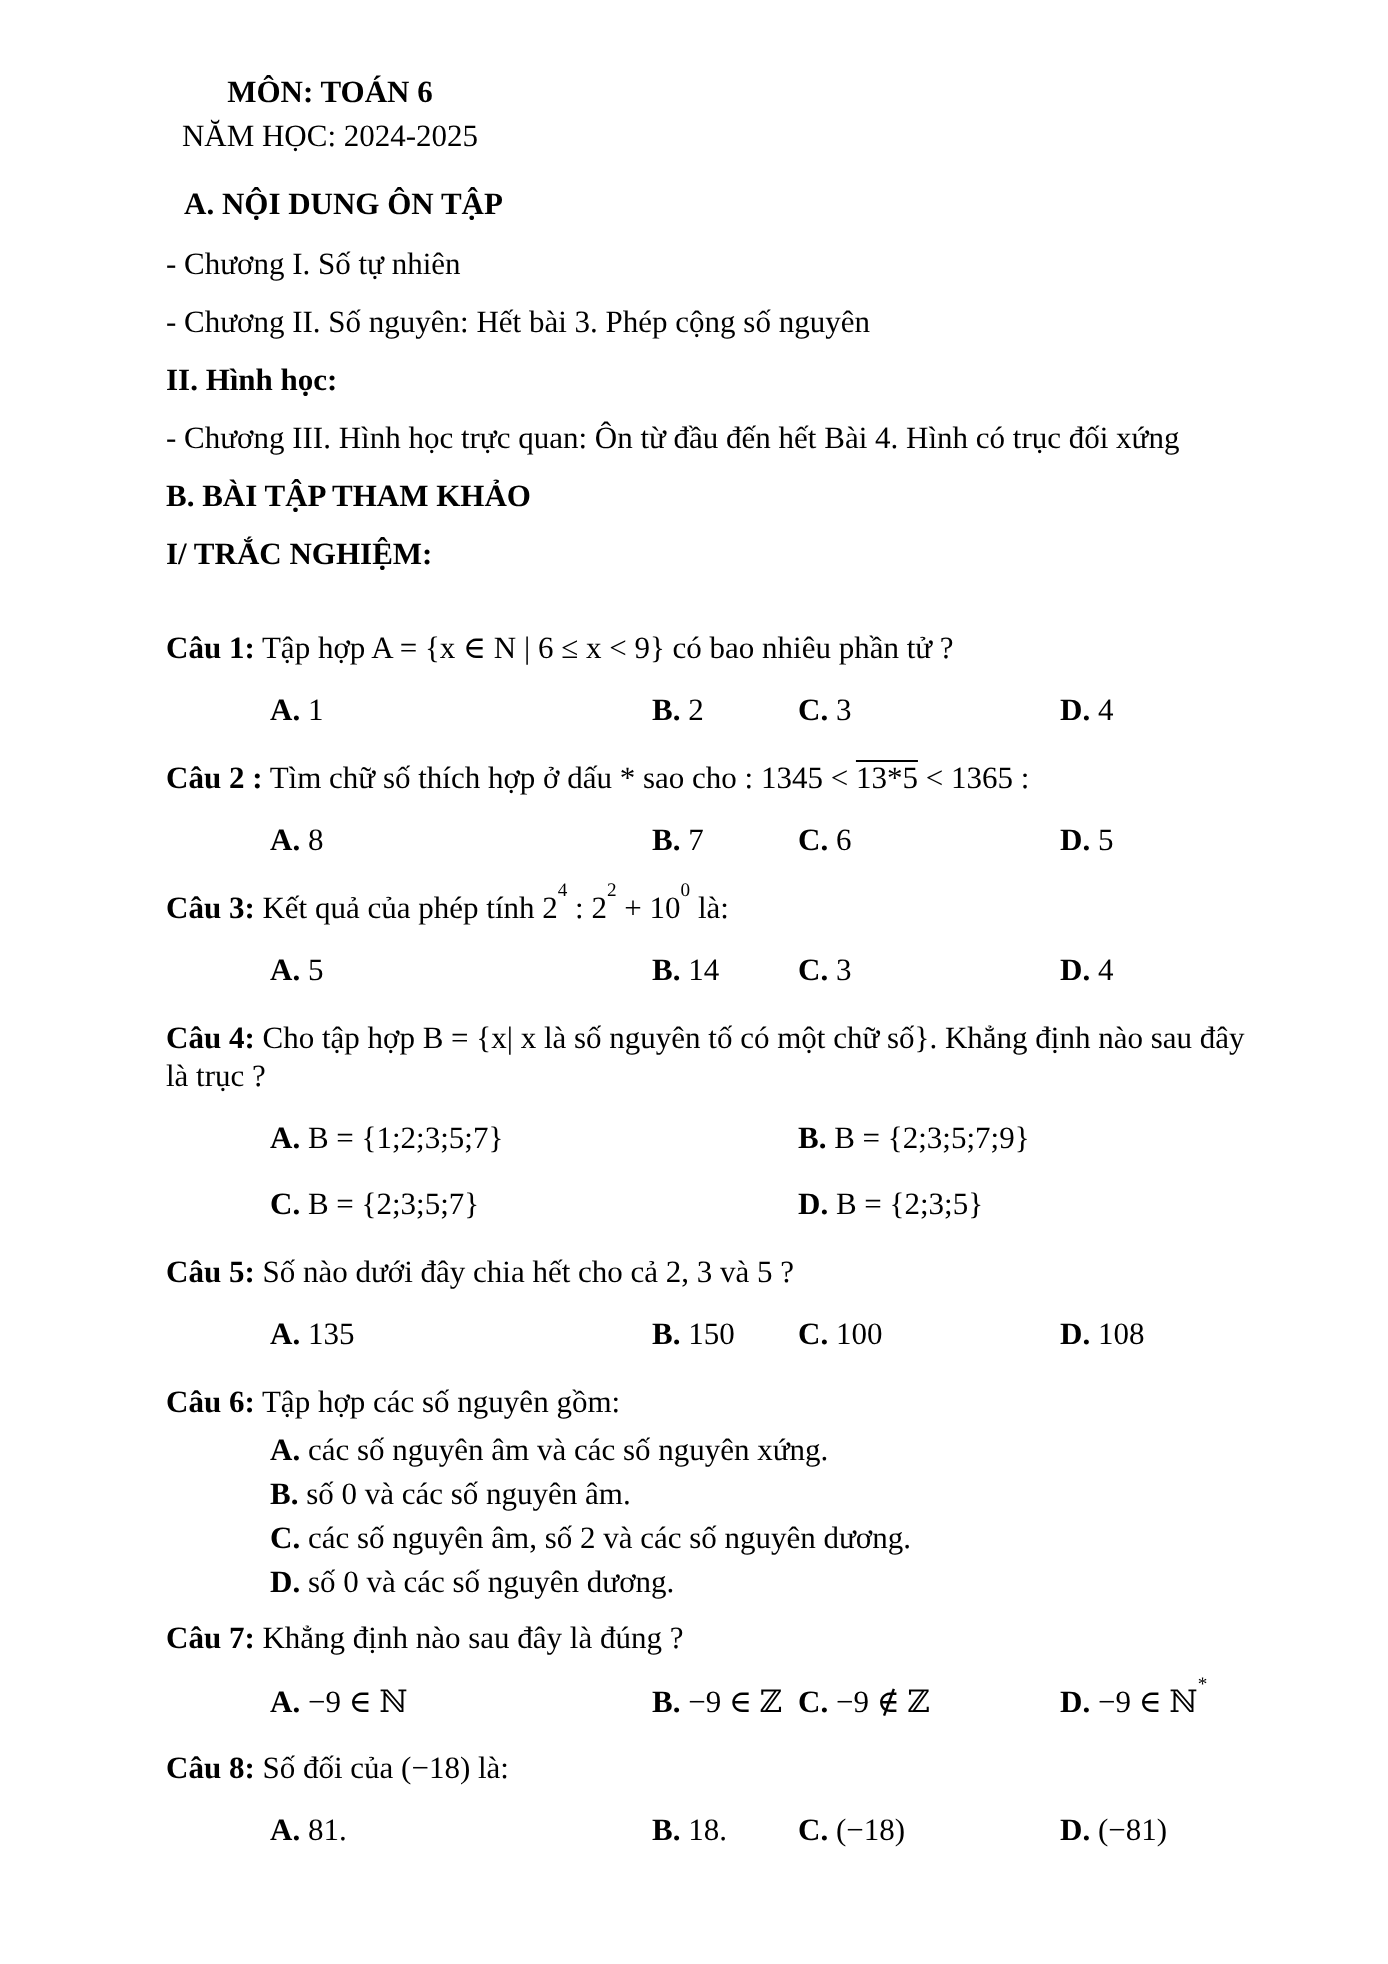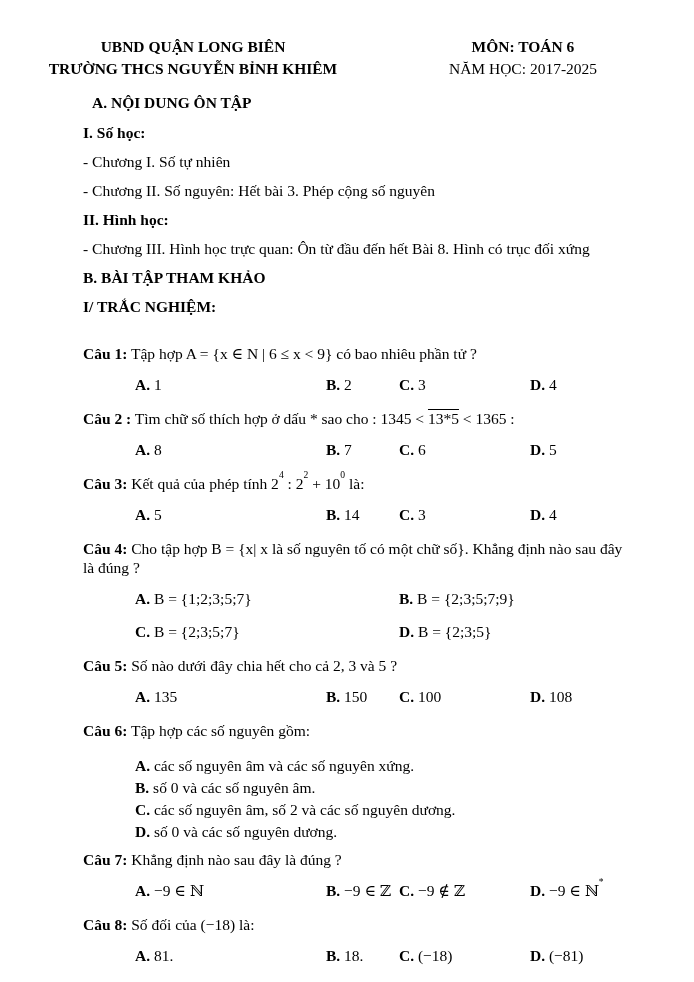--- a/index.html
+++ b/index.html
@@ -36,38 +36,33 @@
   sup.m { font-size:0.62em; position:relative; top:-0.55em; line-height:0; }
   .overline { text-decoration:overline; }
   .wrap2 { display:block; margin-left:0; }
 </style>
 </head>
 <body>
 
 <div class="page">
 
   <div class="header">
-    <div class="header-left">
-      <div>UBND QUẬN LONG BIÊN</div>
-      <div>TRƯỜNG THCS NGUYỄN BỈNH KHIÊM</div>
-    </div>
     <div class="header-right">
       <div>MÔN: TOÁN 6</div>
-      <div class="plain">NĂM HỌC: 2017-2025</div>
+      <div class="plain">NĂM HỌC: 2024-2025</div>
     </div>
   </div>
 
   <div class="content">
 
     <p class="line bold secA-title">A. NỘI DUNG ÔN TẬP</p>
-    <p class="line bold">I. Số học:</p>
     <p class="line">- Chương I. Số tự nhiên</p>
     <p class="line">- Chương II. Số nguyên: Hết bài 3. Phép cộng số nguyên</p>
     <p class="line bold">II. Hình học:</p>
-    <p class="line">- Chương III. Hình học trực quan: Ôn từ đầu đến hết Bài 8. Hình có trục đối xứng</p>
+    <p class="line">- Chương III. Hình học trực quan: Ôn từ đầu đến hết Bài 4. Hình có trục đối xứng</p>
 
     <p class="line bold">B. BÀI TẬP THAM KHẢO</p>
     <p class="line bold subtitle">I/ TRẮC NGHIỆM:</p>
 
     <div class="q">
       <p class="q-text">
         <span class="lbl">Câu 1:</span>
         <span>Tập hợp A = {x ∈ N | 6 ≤ x &lt; 9} có bao nhiêu phần tử ?</span>
       </p>
       <div class="opt-row">
@@ -103,21 +98,21 @@
         <span class="o2"><span class="opt-letter">B.</span> <span>14</span></span>
         <span class="o3"><span class="opt-letter">C.</span> <span>3</span></span>
         <span class="o4"><span class="opt-letter">D.</span> <span>4</span></span>
       </div>
     </div>
 
     <div class="q">
       <p class="q-text">
         <span class="lbl">Câu 4:</span>
         <span>Cho tập hợp B = {x| x là số nguyên tố có một chữ số}. Khẳng định nào sau đây</span>
-        <span class="wrap2">là đúng ?</span>
+        <span class="wrap2">là trục ?</span>
       </p>
       <div class="opt-row">
         <span class="o1"><span class="opt-letter">A.</span> <span>B = {1;2;3;5;7}</span></span>
         <span class="o3"><span class="opt-letter">B.</span> <span>B = {2;3;5;7;9}</span></span>
       </div>
       <div class="opt-row">
         <span class="o1"><span class="opt-letter">C.</span> <span>B = {2;3;5;7}</span></span>
         <span class="o3"><span class="opt-letter">D.</span> <span>B = {2;3;5}</span></span>
       </div>
     </div>
@@ -129,21 +124,21 @@
       </p>
       <div class="opt-row">
         <span class="o1"><span class="opt-letter">A.</span> <span>135</span></span>
         <span class="o2"><span class="opt-letter">B.</span> <span>150</span></span>
         <span class="o3"><span class="opt-letter">C.</span> <span>100</span></span>
         <span class="o4"><span class="opt-letter">D.</span> <span>108</span></span>
       </div>
     </div>
 
     <div class="q q6-block">
-      <p class="q-text" style="margin-bottom:16px;">
+      <p class="q-text" style="margin-bottom:5px;">
         <span class="lbl">Câu 6:</span>
         <span>Tập hợp các số nguyên gồm:</span>
       </p>
       <p class="list-opt"><span class="opt-letter">A.</span> <span>các số nguyên âm và các số nguyên xứng.</span></p>
       <p class="list-opt"><span class="opt-letter">B.</span> <span>số 0 và các số nguyên âm.</span></p>
       <p class="list-opt"><span class="opt-letter">C.</span> <span>các số nguyên âm, số 2 và các số nguyên dương.</span></p>
       <p class="list-opt"><span class="opt-letter">D.</span> <span>số 0 và các số nguyên dương.</span></p>
     </div>
 
     <div class="q">

